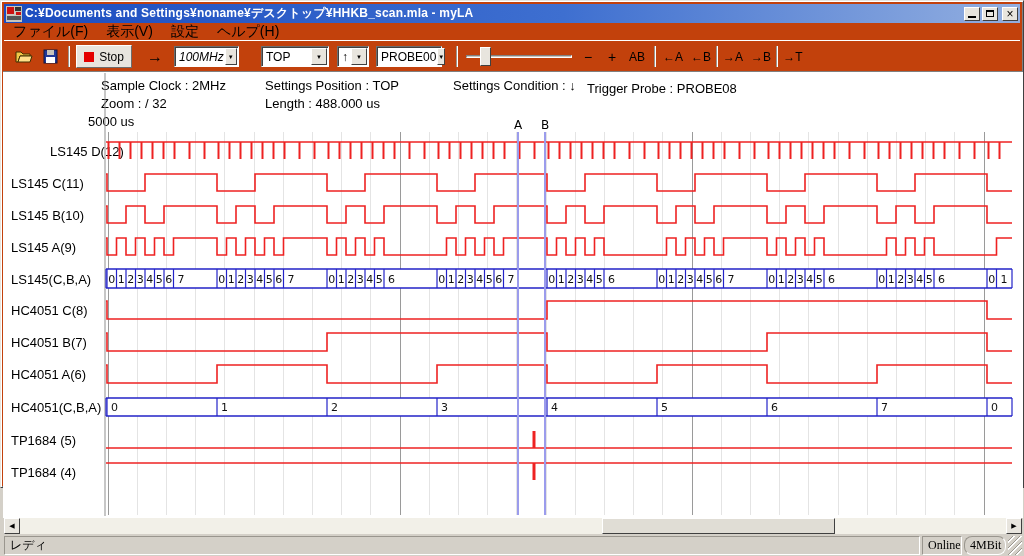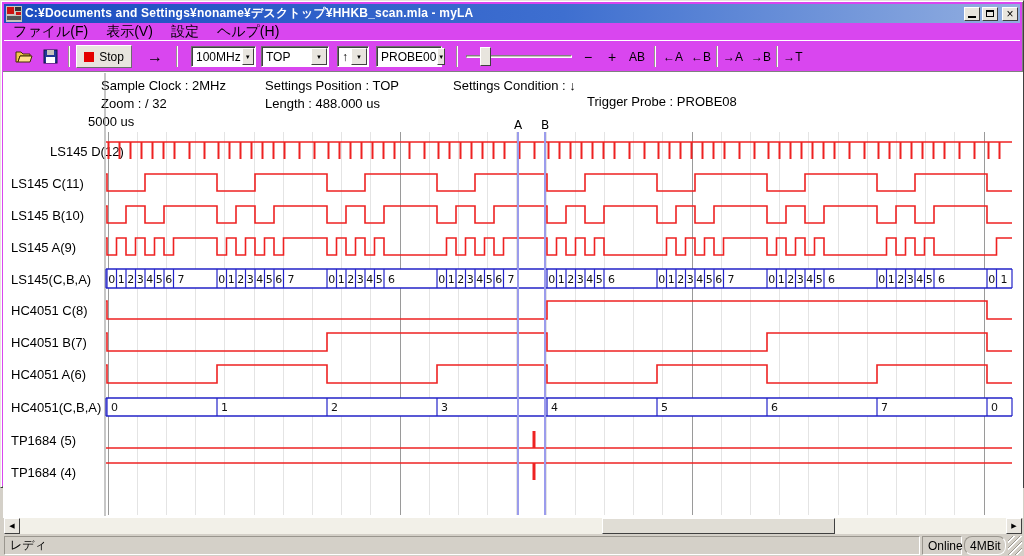--- a/index.html
+++ b/index.html
@@ -1,18 +1,18 @@
 <!DOCTYPE html>
 <html><head>
 <meta charset="utf-8">
 <style>
   * { margin:0; padding:0; box-sizing:border-box; }
   html,body { width:1024px; height:556px; overflow:hidden; background:#d4d0c8;
               font-family:"Liberation Sans", sans-serif; }
-  .window { position:relative; width:1024px; height:488px; background:#d946ef;
+  .window { position:relative; width:1024px; height:488px; background:#c2410c;
             border:1px solid; border-color:#e8e5de #404040 #404040 #e8e5de;
             box-shadow: inset 1px 1px 0 #ffffff, inset -1px -1px 0 #808080; }
   
   .titlebar { position:absolute; left:3px; top:3px; right:3px; height:19px;
               background:linear-gradient(90deg,#1b4cc0 0%, #3e6fd0 55%, #93afe0 100%);
               display:flex; align-items:center; padding:0 2px; }
   .title-icon { width:16px; height:16px; margin-right:3px; flex:0 0 auto; }
   .title-text { color:#ffffff; font-size:12px; font-weight:bold; white-space:nowrap;
                 overflow:hidden; flex:1; letter-spacing:0.2px; }
   .winbtn { width:16px; height:14px; background:#e8e5de; border:1px solid;
@@ -58,21 +58,21 @@
              background:#f2f0e8; }
   .sb-btn { position:absolute; top:0; width:16px; height:16px; background:#e8e5de;
             border:1px solid; border-color:#ffffff #404040 #404040 #ffffff;
             display:flex; align-items:center; justify-content:center; font-size:7px; color:#000; }
   .sb-thumb { position:absolute; top:0; left:598px; width:233px; height:16px; background:#e0ddd5;
               border:1px solid; border-color:#ffffff #404040 #404040 #ffffff; }
   
   .statusbar { position:absolute; left:3px; top:535px; width:1018px; height:19px;
                display:flex; align-items:stretch; font-size:12px; color:#000; }
   .sb-panel { border:1px solid; border-color:#9a968e #ffffff #ffffff #9a968e;
-              display:flex; align-items:center; padding:0 5px; margin-right:2px; }
+              display:flex; align-items:center; padding:0 5px; margin-right:2px;font-family:Liberation Serif, serif; }
   .sb-ready { flex:1; }
   .sb-grip { width:14px; background:
      repeating-linear-gradient(135deg, transparent 0 3px, #9a968e 3px 4px, #fff 4px 5px); }
 </style>
 </head>
 <body>
 
 <div class="window">
 
   <div class="titlebar">
@@ -119,21 +119,21 @@
     <div class="tsep" style="left:64px;"></div>
     <div class="tbtn stopbtn" style="left:72px;width:56px;">
       <span class="stopsq"></span>
       <span>Stop</span>
     </div>
     <div class="tbtn" style="left:138px;width:26px;font-size:16px;">
       <span>→</span>
     </div>
     <div class="tsep" style="left:172px;"></div>
 
-    <div class="combo" style="left:187px;width:65px;">
+    <div class="combo" style="left:170px;width:65px;font-style:italic;">
       <span class="combo-val">100MHz</span>
       <span class="combo-btn">▼</span>
     </div>
     <div class="combo" style="left:257px;width:68px;">
       <span class="combo-val">TOP</span>
       <span class="combo-btn">▼</span>
     </div>
     <div class="combo" style="left:333px;width:32px;">
       <span class="combo-val">↑</span>
       <span class="combo-btn">▼</span>
@@ -157,21 +157,21 @@
     <div class="tbtn" style="left:716px;width:26px;">→A</div>
     <div class="tbtn" style="left:744px;width:26px;">→B</div>
     <div class="tsep" style="left:772px;"></div>
     <div class="tbtn" style="left:776px;width:26px;">→T</div>
   </div>
 
   <div class="client">
     <div class="info" style="left:98px;top:6px;">Sample Clock : 2MHz</div>
     <div class="info" style="left:262px;top:6px;">Settings Position : TOP</div>
     <div class="info" style="left:450px;top:6px;">Settings Condition : ↓</div>
-    <div class="info" style="left:584px;top:22px;">Trigger Probe : PROBE08</div>
+    <div class="info" style="left:584px;top:9px;">Trigger Probe : PROBE08</div>
     <div class="info" style="left:98px;top:24px;">Zoom : /  32</div>
     <div class="info" style="left:262px;top:24px;text-align:center;">Length : 488.000 us</div>
     <div class="info" style="left:85px;top:42px;">5000 us</div>
     <div id="chan-labels">
         <div class="chan-label" style="top: 71.5px; margin-left: 39px;">LS145 D(12)</div>
         <div class="chan-label" style="top: 103.5px;">LS145 C(11)</div>
         <div class="chan-label" style="top: 135.5px;">LS145 B(10)</div>
         <div class="chan-label" style="top: 167.5px;">LS145 A(9)</div>
         <div class="chan-label" style="top: 199.5px;">LS145(C,B,A)</div>
         <div class="chan-label" style="top: 231px;">HC4051 C(8)</div>

